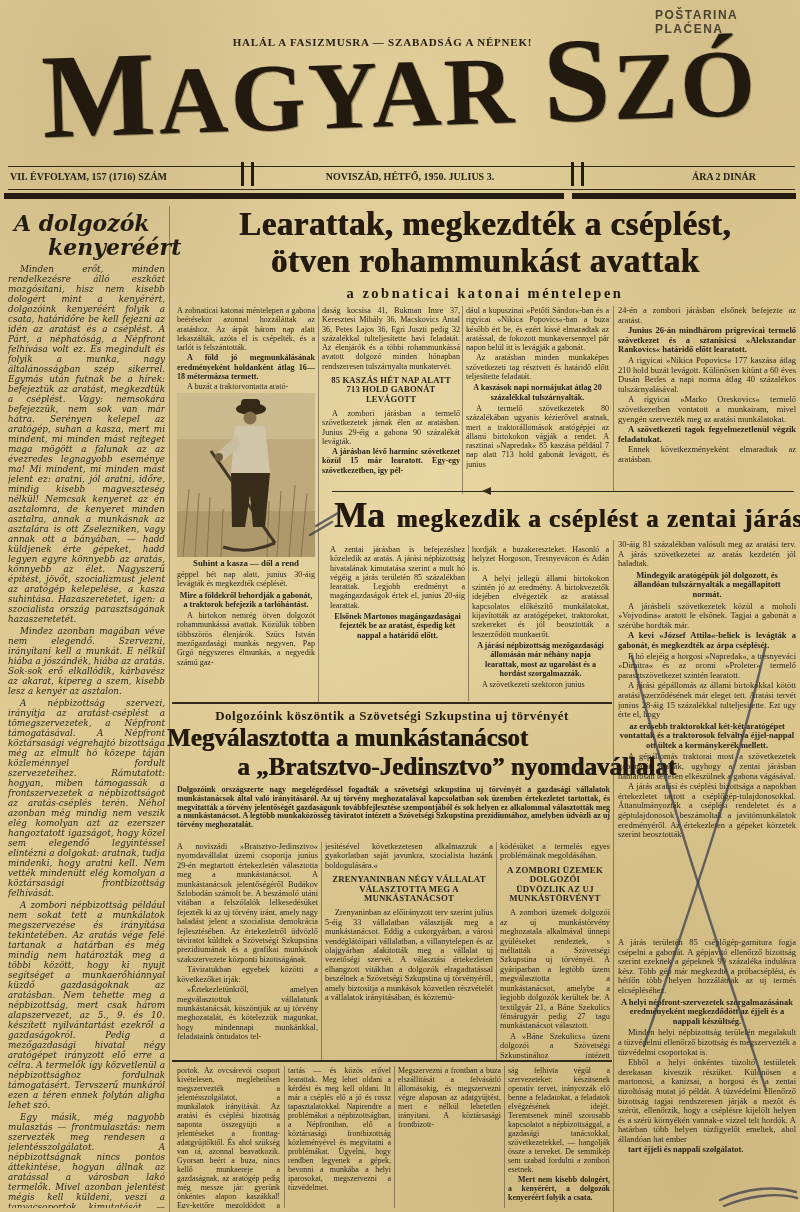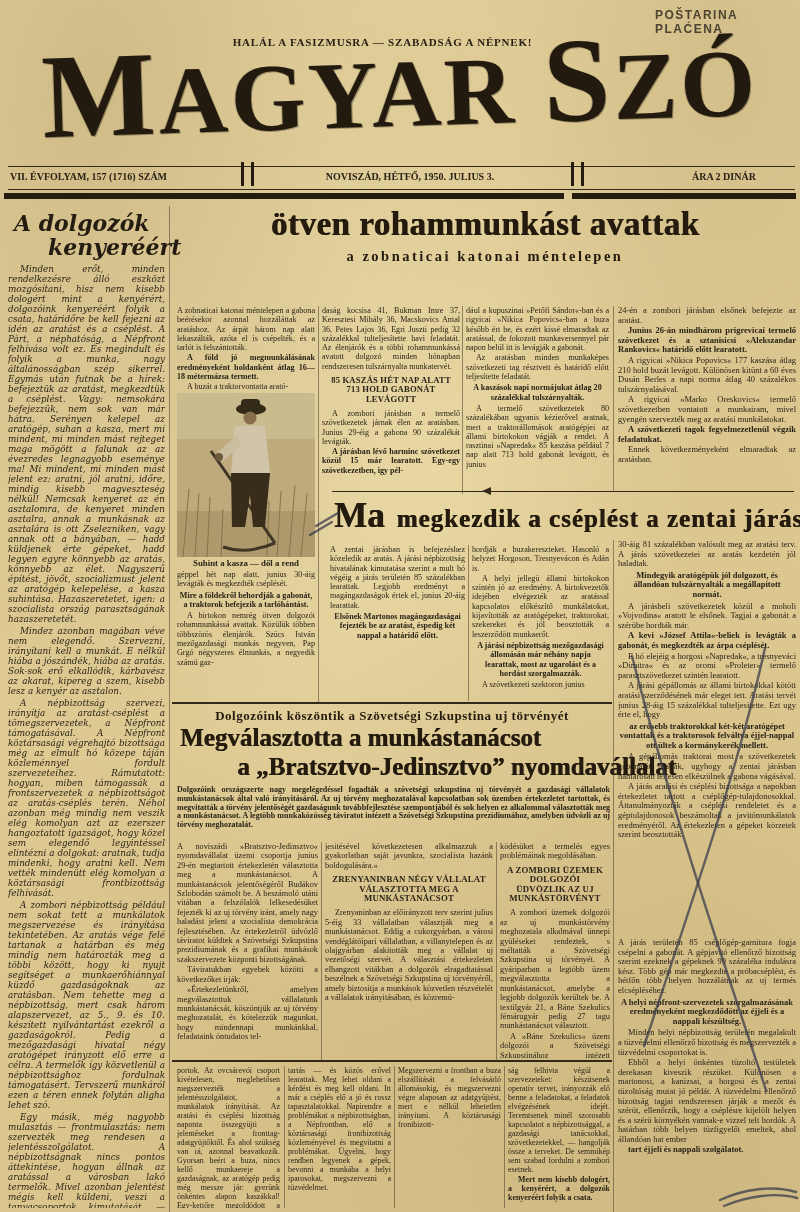--- a/index.html
+++ b/index.html
@@ -75,20 +75,21 @@
 <div class="abs edtitle" style="left:48px;top:236px;">kenyeréért</div>
 <div class="abs col ed" style="left:8px;top:264px;width:157px;height:944px;">
     <p class="para pl">Minden erőt, minden rendelkezésre álló eszközt mozgósítani, hisz nem kisebb dologért mint a kenyérért, dolgozóink kenyeréért folyik a csata, határidőre be kell fejezni az idén az aratást és a cséplést. A Párt, a néphatóság, a Népfront felhívása volt ez. És megindult és folyik a munka, nagy általánosságban szép sikerrel. Egymás után futnak be a hírek: befejeztük az aratást, megkezdtük a cséplést. Vagy: nemsokára befejezzük, nem sok van már hátra. Serényen kelepel az aratógép, suhan a kasza, mert mi mindent, mi minden mást rejteget maga mögött a falunak az az évezredes legnagyobb eseménye ma! Mi mindent, mi minden mást jelent ez: aratni, jól aratni, időre, mindig kisebb magveszteség nélkül! Nemcsak kenyeret az én asztalomra, de kenyeret minden asztalra, annak a munkásnak az asztalára is ott Zselezniken, vagy annak ott a bányában, — hadd küldjenek érte gépeket, hadd legyen egyre könnyebb az aratás, könnyebb az élet. Nagyszerű építést, jövőt, szocializmust jelent az aratógép kelepelése, a kasza suhintása. Hazaszeretetet, igen: a szocialista ország parasztságának hazaszeretetét.</p>
     <p class="para">Mindez azonban magában véve nem elegendő. Szervezni, irányítani kell a munkát. E nélkül hiába a jószándék, hiába az aratás. Sok-sok erő elkallódik, kárbavész az akarat, kipereg a szem, kisebb lesz a kenyér az asztalon.</p>
     <p class="para">A népbizottság szervezi, irányítja az aratást-cséplést a tömegszervezetek, a Népfront támogatásával. A Népfront köztársasági végrehajtó bizottsága még az elmult hó közepe táján közleménnyel fordult szervezeteihez. Rámutatott: hogyan, miben támogassák a frontszervezetek a népbizottságot az aratás-cséplés terén. Néhol azonban még mindig nem veszik elég komolyan azt az ezerszer hangoztatott igazságot, hogy közel sem elegendő legyintéssel elintézni a dolgokat: aratnak, tudja mindenki, hogy aratni kell. Nem vették mindenütt elég komolyan a köztársasági frontbizottság felhívását.</p>
     <p class="para">A zombori népbizottság például nem sokat tett a munkálatok megszervezése és irányítása tekintetében. Az aratás vége felé tartanak a határban és még mindig nem határozták meg a többi között, hogy ki nyujt segítséget a munkaerőhiánnyal küzdő gazdaságoknak az aratásban. Nem tehette meg a népbizottság, mert csak három alapszervezet, az 5., 9. és 10. készített nyilvántartást ezekről a gazdaságokról. Pedig a mezőgazdasági hivatal négy aratógépet irányzott elő erre a célra. A termelők így közvetlenül a népbizottsághoz fordulnak támogatásért. Tervszerű munkáról ezen a téren ennek folytán aligha lehet szó.</p>
     <p class="para">Egy másik, még nagyobb mulasztás — frontmulasztás: nem szervezték meg rendesen a jelentésszolgálatot. A népbizottságnak nincs pontos áttekintése, hogyan állnak az aratással a városban lakó termelők. Mivel azonban jelentést mégis kell küldeni, veszi a tanyacsoportok kimutatását, — ahol meglehetősen megszervezett a jelentésszolgálat — és kikerekíti gondolom szerint. Junius 23-án például a szállási csoporti népbizottságok 9705 hold learatását jelentették. A termelők és a földterületek arányában a városi népbizottság 500 holdat jegyzett be: annyit csak learattak a városban lakó termelők! S így kimutatta, hogy Zomborban 1205 hold a learatott buza, azaz 22%. Közismert egyszer-egye a munkának: a nyilvántartás alapján lehet csak irányítani. És ha rossz a nyilvántartás...</p>
   </div>
 
 <div class="abs" style="left:176px;top:206px;width:618px;">
+  <div class="hl">Learattak, megkezdték a cséplést,</div>
   <div class="hl">ötven rohammunkást avattak</div>
   <div class="subdeck">a zobnaticai katonai méntelepen</div>
 </div>
 
 <div class="abs col story" style="left:177px;top:306px;width:138px;height:394px;">
   <div>
       <p class="para pl">A zobnaticai katonai méntelepen a gabona beérésekor azonnal hozzáláttak az aratáshoz. Az árpát három nap alatt lekaszálták, azóta el is csépelték, és a tarlót is felszántották.</p>
       <p class="para b">A föld jó megmunkálásának eredményeként holdanként átlag 16—18 métermázsa termett.</p>
       <p class="para">A buzát a traktorvontatta arató-</p>
     </div>
@@ -176,21 +177,21 @@
 <div class="abs col railtext" style="left:618px;top:938px;width:178px;height:272px;">
     <p class="para pl">A járás területén 85 cséplőgép-garnitura fogja csépelni a gabonát. A gépjavitó ellenőrző bizottság szerint ezeknek a gépeknek 99 százaléka indulásra kész. Több gép már megkezdte a próbacséplést, és hétfőn több helyen hozzálátnak az uj termés elcsépléséhez.</p>
     <p class="para cb">A helyi népfront-szervezetek szorgalmazásának eredményeként megkezdődött az éjjeli és a nappali készültség.</p>
     <p class="para">Minden helyi népbizottság területén megalakult a tüzvédelmi ellenőrző bizottság és megszervezték a tüzvédelmi csoportokat is.</p>
     <p class="para">Ebből a helyi önkéntes tüzoltó testületek derekasan kiveszik részüket. Különösen a martonosi, a kanizsai, a horgosi és a zentai tüzoltóság mutat jó példát. A tüzvédelmi ellenőrző bizottság tagjai rendszeresen járják a mezőt és szérüt, ellenőrzik, hogy a cséplésre kijelölt helyen és a szérü környékén vannak-e vizzel telt hordók. A határban több helyen tüzfigyelőt emeltek, ahol állandóan hat ember</p>
     <p class="para b">tart éjjeli és nappali szolgálatot.</p>
   </div>
 
 <div class="abs" style="left:172px;top:702px;width:440px;height:2px;background:#33291b;"></div>
 <div class="abs kicker" style="left:172px;top:708px;width:440px;">Dolgozóink köszöntik a Szövetségi Szkupstina uj törvényét</div>
-<div class="abs h2a" style="left:180px;top:724px;">Megválasztotta a munkástanácsot</div>
+<div class="abs h2a" style="left:167px;top:724px;">Megválasztotta a munkástanácsot</div>
 <div class="abs h2a" style="left:176px;top:753px;width:500px;text-align:right;">a „Bratsztvo-Jedinsztvo” nyomdavállalat</div>
 <div class="abs leadp" style="left:177px;top:786px;width:433px;height:52px;">Dolgozóink országszerte nagy megelégedéssel fogadták a szövetségi szkupstina uj törvényét a gazdasági vállalatok munkástanácsok által való irányitásáról. Az uj törvény meghozatalával kapcsolatban sok üzemben értekezletet tartottak, és megvitatták a törvény jelentőségét gazdaságunk továbbfejlesztése szempontjából és sok helyen ez alkalommal választották meg a munkástanácsot. A legtöbb munkaközösség táviratot intézett a Szövetségi Szkupstina prezidiumához, amelyben üdvözli az uj törvény meghozatalát.</div>
 <div class="abs col mcols" style="left:177px;top:842px;width:141px;height:216px;">
     <p class="para pl">A noviszádi »Bratsztvo-Jedinsztvo« nyomdavállalat üzemi csoportja junius 29-én megtartott értekezletén választotta meg a munkástanácsot. A munkástanácsok jelentőségéről Budákov Szlobodán számolt be. A beszámoló utáni vitában a felszólalók lelkesedésüket fejezték ki az uj törvény iránt, amely nagy haladást jelent a szocialista demokrácia fejlesztésében. Az értekezletről üdvözlő táviratot küldtek a Szövetségi Szkupstina prezidiumának és a grafikai munkások szakszervezete központi bizottságának.</p>
     <p class="para">Táviratukban egyebek közötti a következőket irják:</p>
     <p class="para">»Értekezletünkről, amelyen megválasztottuk vállalatunk munkástanácsát, köszöntjük az uj törvény meghozatalát, és kötelezzük magunkat, hogy mindennapi munkánkkal, feladataink öntudatos tel-</p>
   </div>
 <div class="abs col mcols" style="left:325px;top:842px;width:168px;height:216px;">
     <p class="para pl">jesitésével következetesen alkalmazzuk a gyakorlatban saját javunkra, szocialista hazánk boldogulására.«</p>
     <p class="para sh">ZRENYANINBAN NÉGY VÁLLALAT VÁLASZTOTTA MEG A MUNKÁSTANÁCSOT</p>

